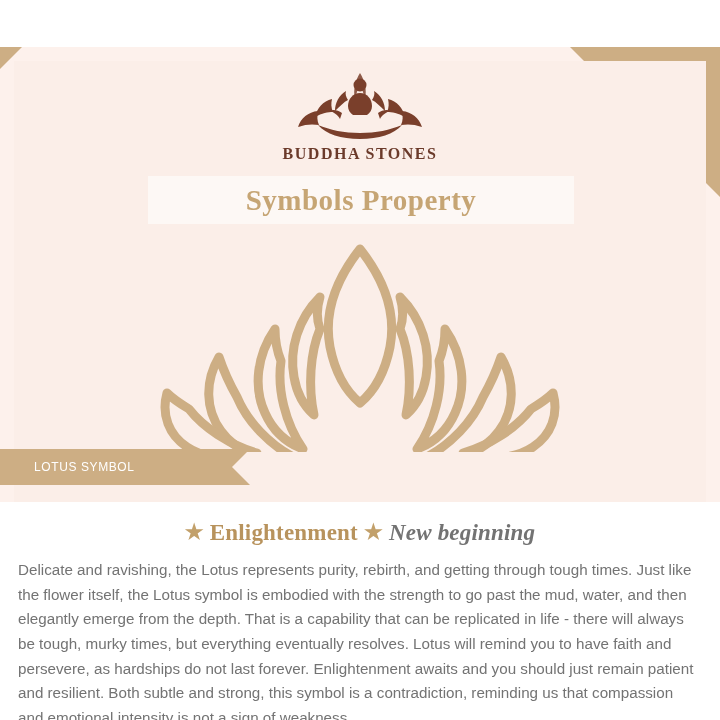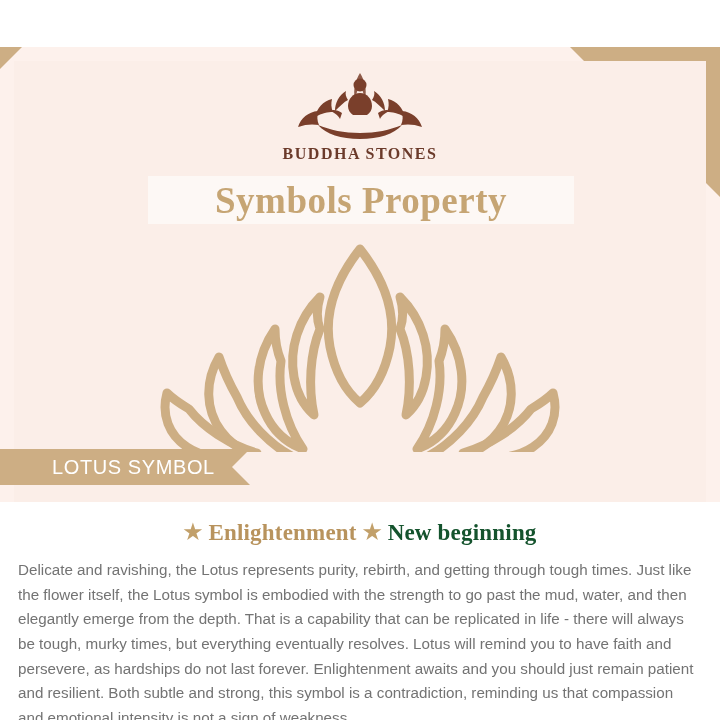--- a/index.html
+++ b/index.html
@@ -91,21 +91,21 @@
     width: 426px;
     height: 48px;
     background: rgba(255,255,255,0.58);
     display: flex;
     align-items: center;
     justify-content: center;
   }
   .title-bar h1 {
     margin: 0;
     font-family: "Liberation Serif", serif;
-    font-size: 37px;
+    font-size: 29px;
     font-weight: bold;
     color: #c6a574;
     letter-spacing: 0.5px;
   }
 
   .lotus-art {
     position: absolute;
     top: 190px;
     left: 0;
     width: 720px;
@@ -127,22 +127,22 @@
     position: absolute;
     right: -18px;
     top: 0;
     width: 0;
     height: 0;
     border-top: 18px solid #cdae84;
     border-bottom: 18px solid #cdae84;
     border-right: 18px solid transparent;
   }
   .ribbon span {
-    padding-left: 52px;
-    font-size: 20px;
+    padding-left: 34px;
+    font-size: 12px;
     letter-spacing: 0.6px;
     color: #ffffff;
     font-family: "Liberation Sans", sans-serif;
   }
 
   .text-card {
     position: absolute;
     left: 0;
     top: 455px;
     width: 720px;
@@ -157,21 +157,22 @@
     font-weight: bold;
     color: #b8935d;
     letter-spacing: 0.2px;
   }
   .subtitle .star {
     color: #c2a06a;
     font-size: 21px;
     vertical-align: 1px;
   }
   .subtitle .dark {
-    color: #14532d;
+    color: #737373;
+    font-style: italic;
   }
   .body-copy {
     margin: 0;
     padding: 0 18px;
     font-size: 15.2px;
     line-height: 1.62;
     color: #737373;
     text-align: left;
   }
 </style>

